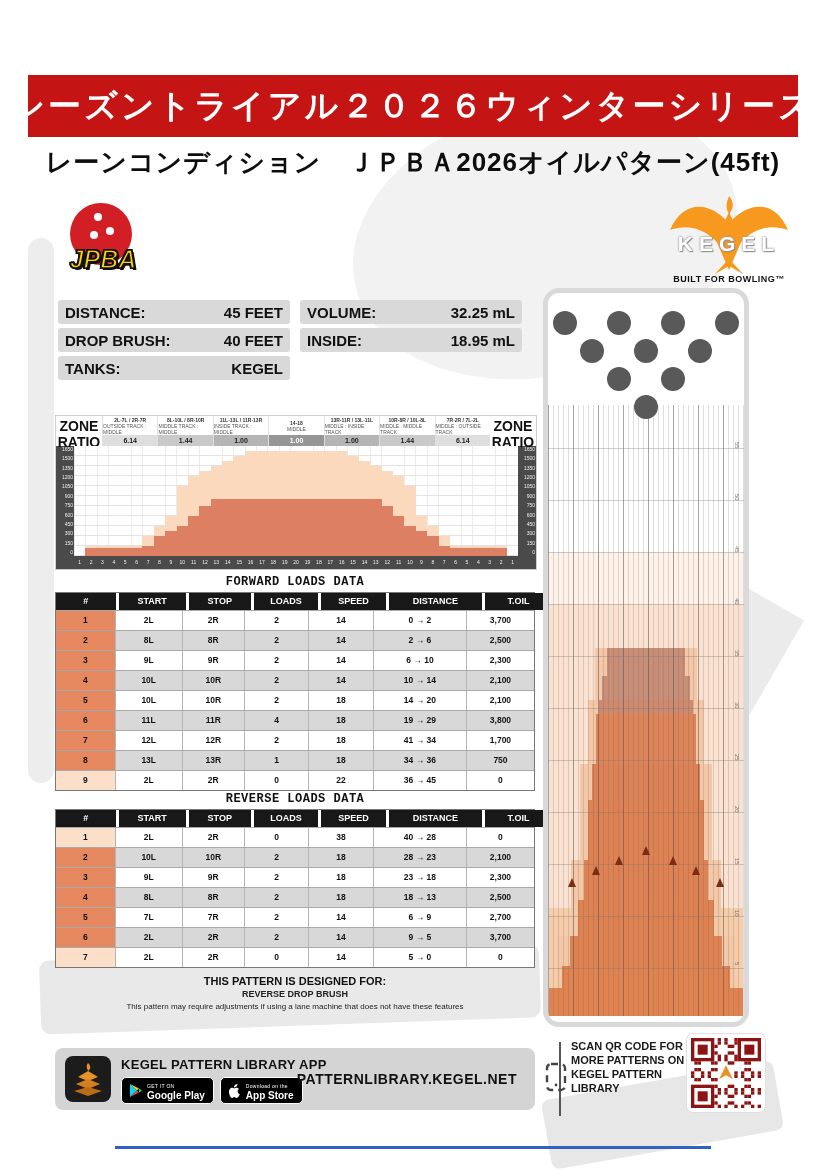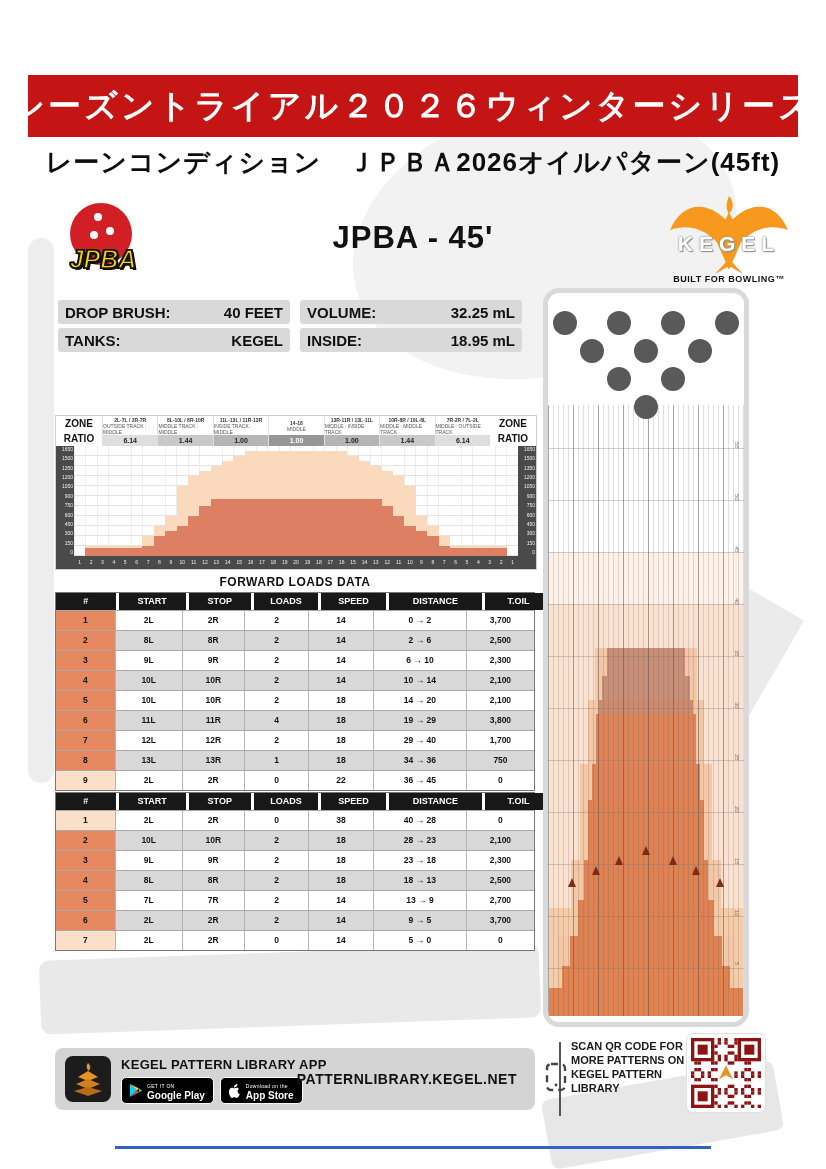--- a/index.html
+++ b/index.html
@@ -39,21 +39,21 @@
   #stats-left{left:58px;top:300px;width:232px;}
   #stats-right{left:300px;top:300px;width:222px;}
   .stat-row{height:24px;background:#d9d9d9;border-radius:3px;display:flex;align-items:center;justify-content:space-between;padding:0 7px;}
   .stat-label{font-size:15px;font-weight:900;}
   .stat-value{font-size:15px;font-weight:900;}
 
   
   #zone-block{left:55px;top:415px;width:480px;z-index:2;background:#fff;border:1px solid #cfcfcf;}
   #zone-row{display:flex;height:30px;}
   .zone-side{width:46px;display:flex;flex-direction:column;justify-content:space-between;align-items:center;padding:2px 0;}
-  .zone-side .zl{font-size:10px;font-weight:900;}
+  .zone-side .zl{font-size:14px;font-weight:900;}
   .zone-cell{flex:1;display:flex;flex-direction:column;border-left:1px solid #e0e0e0;}
   .zone-top{flex:1;display:flex;flex-direction:column;align-items:center;justify-content:center;line-height:6px;}
   .zone-boards{font-size:5px;color:#333;font-weight:700;}
   .zone-name{font-size:5px;color:#555;}
   .zone-ratio{height:11px;display:flex;align-items:center;justify-content:center;font-size:7px;font-weight:700;color:#222;}
   .zone-cell:nth-child(2) .zone-ratio{background:#dedede;}
   .zone-cell:nth-child(3) .zone-ratio{background:#c9c9c9;}
   .zone-cell:nth-child(4) .zone-ratio{background:#b5b5b5;}
   .zone-cell:nth-child(5) .zone-ratio{background:#969696;color:#fff;}
   .zone-cell:nth-child(6) .zone-ratio{background:#b5b5b5;}
@@ -72,21 +72,21 @@
   .bar{position:absolute;bottom:0;left:0;right:0;}
   .bar.light{background:#fbd9bd;}
   .bar.dark{background:#dc7f63;}
   #chart-xlabels{height:13px;display:flex;}
   #chart-xlabels span{flex:1;font-size:5px;color:#eee;text-align:center;line-height:13px;}
 
   
   .tbl-block{left:55px;width:480px;z-index:2;}
   #forward-block{top:575px;}
   #reverse-block{top:792px;}
-  .tbl-title{text-align:center;font-size:12px;font-weight:900;letter-spacing:.5px;margin-bottom:3px;}
+  .tbl-title{text-align:center;font-size:12px;font-weight:900;letter-spacing:.5px;margin-bottom:3px;font-family:Liberation Mono, monospace;}
   .dtable{border:1.5px solid #777;background:#fff;}
   .thead{display:flex;gap:3px;background:#fff;}
   .thead .hc{background:#181818;color:#fff;font-size:9px;font-weight:900;text-align:center;line-height:17px;height:17px;}
   .trow{display:flex;border-top:1px solid #a9a9a9;}
   .trow .tc{font-size:8.5px;font-weight:600;text-align:center;line-height:19px;height:19px;border-right:1px solid #b5b5b5;box-sizing:border-box;}
   .trow .tc:last-child{border-right:none;}
   .trow.even .tc{background:#d8d8d8;}
   .trow.odd .tc{background:#fff;}
   .trow .tc.num-strong{background:#e5875f !important;}
   .trow .tc.num-light{background:#fcdfc8 !important;}
@@ -152,38 +152,41 @@
 
   <div id="jpba-logo" class="abs">
     <div id="jpba-ball">
       <span class="ball-dot" style="left:24px;top:10px;"></span>
       <span class="ball-dot" style="left:36px;top:24px;"></span>
       <span class="ball-dot" style="left:20px;top:28px;"></span>
     </div>
     <div id="jpba-word">JPBA</div>
   </div>
 
-  <div id="pattern-title" class="abs">JPBA - 45'</div>
 
   <div id="kegel-logo" class="abs">
     <svg width="134" height="78" viewBox="0 0 134 78">
       <g fill="#f6991e">
         <path d="M67,18 C62,10 66,4 67,0 C72,6 72,12 67,18 Z"></path>
         <path d="M64,24 C44,4 20,6 8,34 C30,26 48,36 60,52 Z"></path>
         <path d="M70,24 C90,4 114,6 126,34 C104,26 86,36 74,52 Z"></path>
         <path d="M67,16 L80,44 L67,74 L54,44 Z"></path>
         <path d="M67,70 L53,78 L64,66 Z"></path>
         <path d="M67,70 L81,78 L70,66 Z"></path>
       </g>
     </svg>
     <div id="kegel-word">KEGEL</div>
     <div id="kegel-tagline">BUILT FOR BOWLING™</div>
   </div>
 
   <div id="stats-left" class="abs stat-col">
+      <div class="stat-row">
+        <span class="stat-label">DISTANCE:</span>
+        <span class="stat-value">45 FEET</span>
+      </div>
       <div class="stat-row">
         <span class="stat-label">DROP BRUSH:</span>
         <span class="stat-value">40 FEET</span>
       </div>
       <div class="stat-row">
         <span class="stat-label">TANKS:</span>
         <span class="stat-value">KEGEL</span>
       </div>
     </div>
   <div id="stats-right" class="abs stat-col">
@@ -556,21 +559,21 @@
           <div class="tc c4">18</div>
           <div class="tc c5">19 → 29</div>
           <div class="tc c6">3,800</div>
         </div>
         <div class="trow odd">
           <div class="tc c0 num-strong">7</div>
           <div class="tc c1">12L</div>
           <div class="tc c2">12R</div>
           <div class="tc c3">2</div>
           <div class="tc c4">18</div>
-          <div class="tc c5">29 → 40</div>
+          <div class="tc c5">41 → 34</div>
           <div class="tc c6">1,700</div>
         </div>
         <div class="trow even">
           <div class="tc c0 num-strong">8</div>
           <div class="tc c1">13L</div>
           <div class="tc c2">13R</div>
           <div class="tc c3">1</div>
           <div class="tc c4">18</div>
           <div class="tc c5">34 → 36</div>
           <div class="tc c6">750</div>
@@ -581,20 +584,21 @@
           <div class="tc c2">2R</div>
           <div class="tc c3">0</div>
           <div class="tc c4">22</div>
           <div class="tc c5">36 → 45</div>
           <div class="tc c6">0</div>
         </div>
       </div>
   </div>
 
   <div id="reverse-block" class="abs tbl-block">
+    <div class="tbl-title">REVERSE LOADS DATA</div>
     <div class="dtable" id="reverse-table">
         <div class="thead">
           <div class="hc c0">#</div>
           <div class="hc c1">START</div>
           <div class="hc c2">STOP</div>
           <div class="hc c3">LOADS</div>
           <div class="hc c4">SPEED</div>
           <div class="hc c5">DISTANCE</div>
           <div class="hc c6">T.OIL</div>
         </div>
@@ -633,21 +637,21 @@
           <div class="tc c4">18</div>
           <div class="tc c5">18 → 13</div>
           <div class="tc c6">2,500</div>
         </div>
         <div class="trow odd">
           <div class="tc c0 num-strong">5</div>
           <div class="tc c1">7L</div>
           <div class="tc c2">7R</div>
           <div class="tc c3">2</div>
           <div class="tc c4">14</div>
-          <div class="tc c5">13 → 9</div>
+          <div class="tc c5">6 → 9</div>
           <div class="tc c6">2,700</div>
         </div>
         <div class="trow even">
           <div class="tc c0 num-strong">6</div>
           <div class="tc c1">2L</div>
           <div class="tc c2">2R</div>
           <div class="tc c3">2</div>
           <div class="tc c4">14</div>
           <div class="tc c5">9 → 5</div>
           <div class="tc c6">3,700</div>
@@ -657,20 +661,25 @@
           <div class="tc c1">2L</div>
           <div class="tc c2">2R</div>
           <div class="tc c3">0</div>
           <div class="tc c4">14</div>
           <div class="tc c5">5 → 0</div>
           <div class="tc c6">0</div>
         </div>
       </div>
   </div>
 
+  <div id="designed" class="abs">
+    <div class="l1">THIS PATTERN IS DESIGNED FOR:</div>
+    <div class="l2">REVERSE DROP BRUSH</div>
+    <div class="l3">This pattern may require adjustments if using a lane machine that does not have these features</div>
+  </div>
 
   <div id="app-bar" class="abs">
     <div id="app-icon">
       <svg width="36" height="36" viewBox="0 0 36 36">
         <g fill="#e8922a">
           <path d="M18,2 C15,6 18,8 18,10 C21,8 21,5 18,2 Z"></path>
           <path d="M18,10 L28,16 L18,20 L8,16 Z"></path>
           <path d="M18,18 L30,23 L18,28 L6,23 Z" fill="#d47f1f"></path>
           <path d="M18,26 L32,30 L18,35 L4,30 Z" fill="#b96c15"></path>
         </g>

